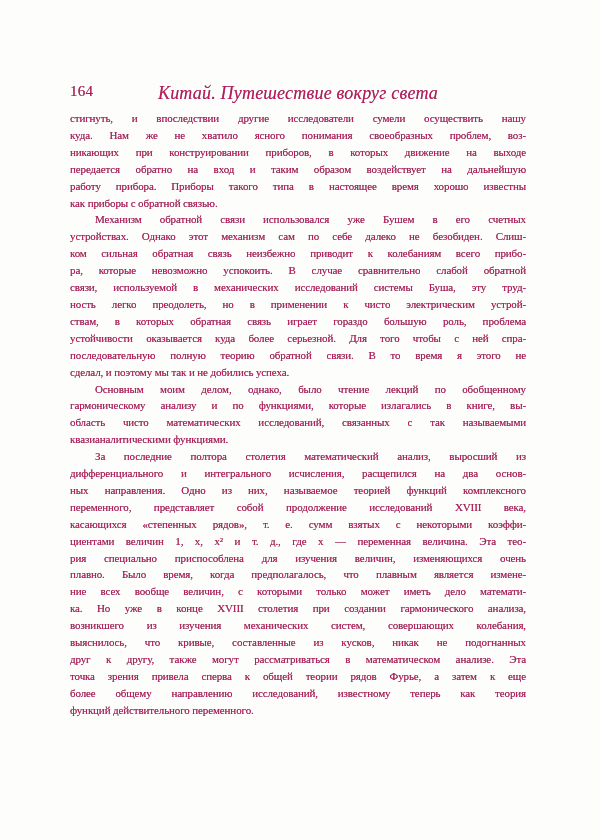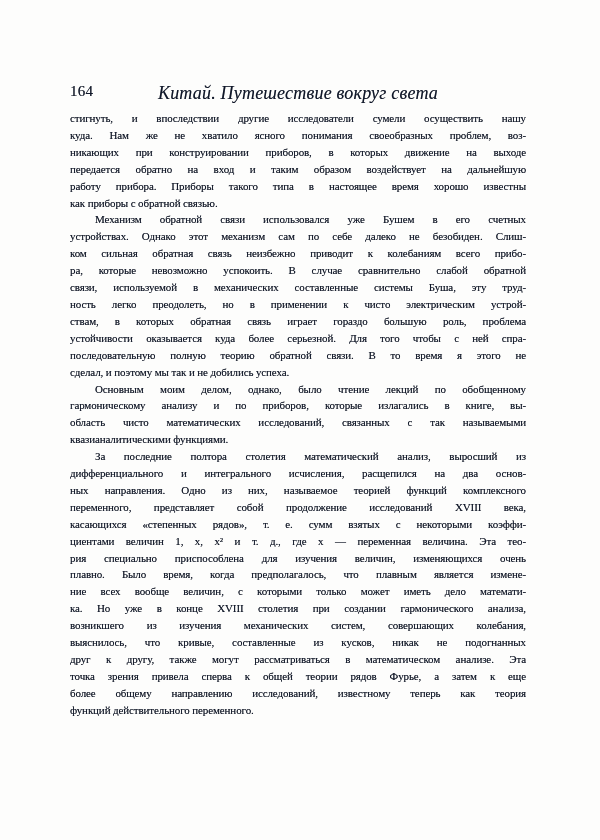--- a/index.html
+++ b/index.html
@@ -4,21 +4,21 @@
 <style>
   html,body{margin:0;padding:0;}
   body{
     width:600px;height:840px;
     background:#fdfdfc;
     font-family:"Liberation Serif", serif;
     overflow:hidden;
   }
   .page{
     position:relative;width:600px;height:840px;
-    background:#fdfdfc;color:#0f172a;
+    background:#fdfdfc;color:#be185d;
   }
   .header{
     position:absolute;left:70px;top:83px;width:456px;height:17px;
   }
   .pagenum{
     position:absolute;left:0;top:0;
     font-size:15px;letter-spacing:0.3px;
     text-shadow:0 0 0.4px rgba(30,30,30,0.55);
   }
   .runhead{
@@ -54,28 +54,28 @@
       <div class="line">стигнуть, и впоследствии другие исследователи сумели осуществить нашу</div>
       <div class="line">куда. Нам же не хватило ясного понимания своеобразных проблем, воз-</div>
       <div class="line">никающих при конструировании приборов, в которых движение на выходе</div>
       <div class="line">передается обратно на вход и таким образом воздействует на дальнейшую</div>
       <div class="line">работу прибора. Приборы такого типа в настоящее время хорошо известны</div>
       <div class="line end">как приборы с обратной связью.</div>
       <div class="line ind">Механизм обратной связи использовался уже Бушем в его счетных</div>
       <div class="line">устройствах. Однако этот механизм сам по себе далеко не безобиден. Слиш-</div>
       <div class="line">ком сильная обратная связь неизбежно приводит к колебаниям всего прибо-</div>
       <div class="line">ра, которые невозможно успокоить. В случае сравнительно слабой обратной</div>
-      <div class="line">связи, используемой в механических составленные системы Буша, эту труд-</div>
+      <div class="line">связи, используемой в механических исследований системы Буша, эту труд-</div>
       <div class="line">ность легко преодолеть, но в применении к чисто электрическим устрой-</div>
       <div class="line">ствам, в которых обратная связь играет гораздо большую роль, проблема</div>
       <div class="line">устойчивости оказывается куда более серьезной. Для того чтобы с ней спра-</div>
       <div class="line">последовательную полную теорию обратной связи. В то время я этого не</div>
       <div class="line end">сделал, и поэтому мы так и не добились успеха.</div>
       <div class="line ind">Основным моим делом, однако, было чтение лекций по обобщенному</div>
-      <div class="line">гармоническому анализу и по приборов, которые излагались в книге, вы-</div>
+      <div class="line">гармоническому анализу и по функциями, которые излагались в книге, вы-</div>
       <div class="line">область чисто математических исследований, связанных с так называемыми</div>
       <div class="line end">квазианалитическими функциями.</div>
       <div class="line ind">За последние полтора столетия математический анализ, выросший из</div>
       <div class="line">дифференциального и интегрального исчисления, расщепился на два основ-</div>
       <div class="line">ных направления. Одно из них, называемое теорией функций комплексного</div>
       <div class="line">переменного, представляет собой продолжение исследований XVIII века,</div>
       <div class="line">касающихся «степенных рядов», т. е. сумм взятых с некоторыми коэффи-</div>
       <div class="line">циентами величин 1, x, x² и т. д., где x — переменная величина. Эта тео-</div>
       <div class="line">рия специально приспособлена для изучения величин, изменяющихся очень</div>
       <div class="line">плавно. Было время, когда предполагалось, что плавным является измене-</div>

